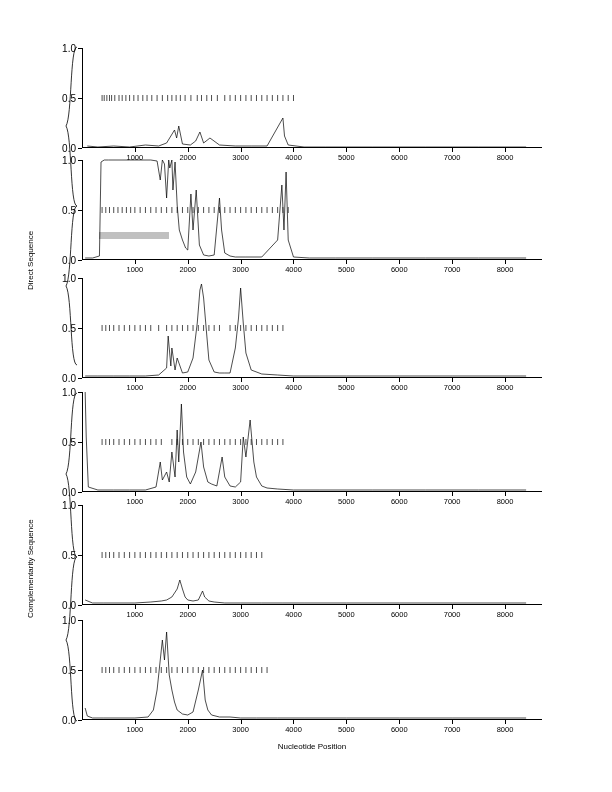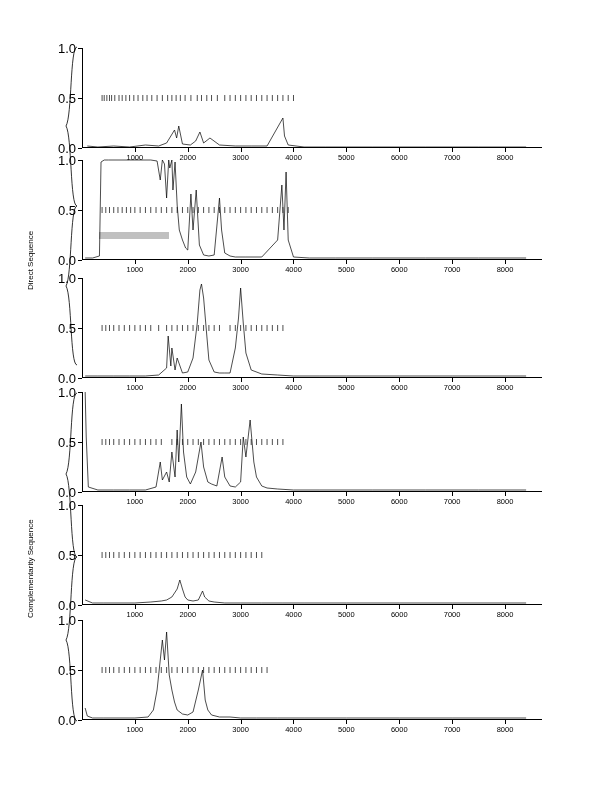--- a/index.html
+++ b/index.html
@@ -62,21 +62,21 @@
   .tick-x {
     position: absolute;
     bottom: -4px;
     width: 1px;
     height: 4px;
     background: #000;
   }
   .ylabel-txt {
     position: absolute;
     right: calc(100% + 6px);
-    font-size: 13px;
+    font-size: 10px;
     white-space: nowrap;
     transform: translateY(-50%);
     text-align: left;
   }
   .xlabel-txt {
     position: absolute;
     top: calc(100% + 5px);
     font-size: 7.5px;
     white-space: nowrap;
     transform: translateX(-50%);
@@ -125,20 +125,21 @@
     <svg width="14" height="320" viewBox="0 0 14 320">
       <path d="M13,1 C6,1 8,70 2,80 C8,90 6,160 13,160 C6,160 8,230 2,240 C8,250 6,319 13,319" fill="none" stroke="#000" stroke-width="0.8"></path>
     </svg>
   </div>
   <div class="brace" style="left:64px; top:392px;">
     <svg width="14" height="330" viewBox="0 0 14 330">
       <path d="M13,1 C6,1 8,72 2,82 C8,92 6,165 13,165 C6,165 8,238 2,248 C8,258 6,329 13,329" fill="none" stroke="#000" stroke-width="0.8"></path>
     </svg>
   </div>
 
+  <div class="axis-title-x">Nucleotide Position</div>
 
 <div class="panel" style="top: 48px;">
       <div class="axis-line yaxis"></div>
       <div class="axis-line xaxis"></div>
       <div class="tick-y" style="top: 100px;"></div>
       <div class="ylabel-txt" style="top: 100px;">0.0</div>
       <div class="tick-y" style="top: 50px;"></div>
       <div class="ylabel-txt" style="top: 50px;">0.5</div>
       <div class="tick-y" style="top: 0px;"></div>
       <div class="ylabel-txt" style="top: 0px;">1.0</div>

